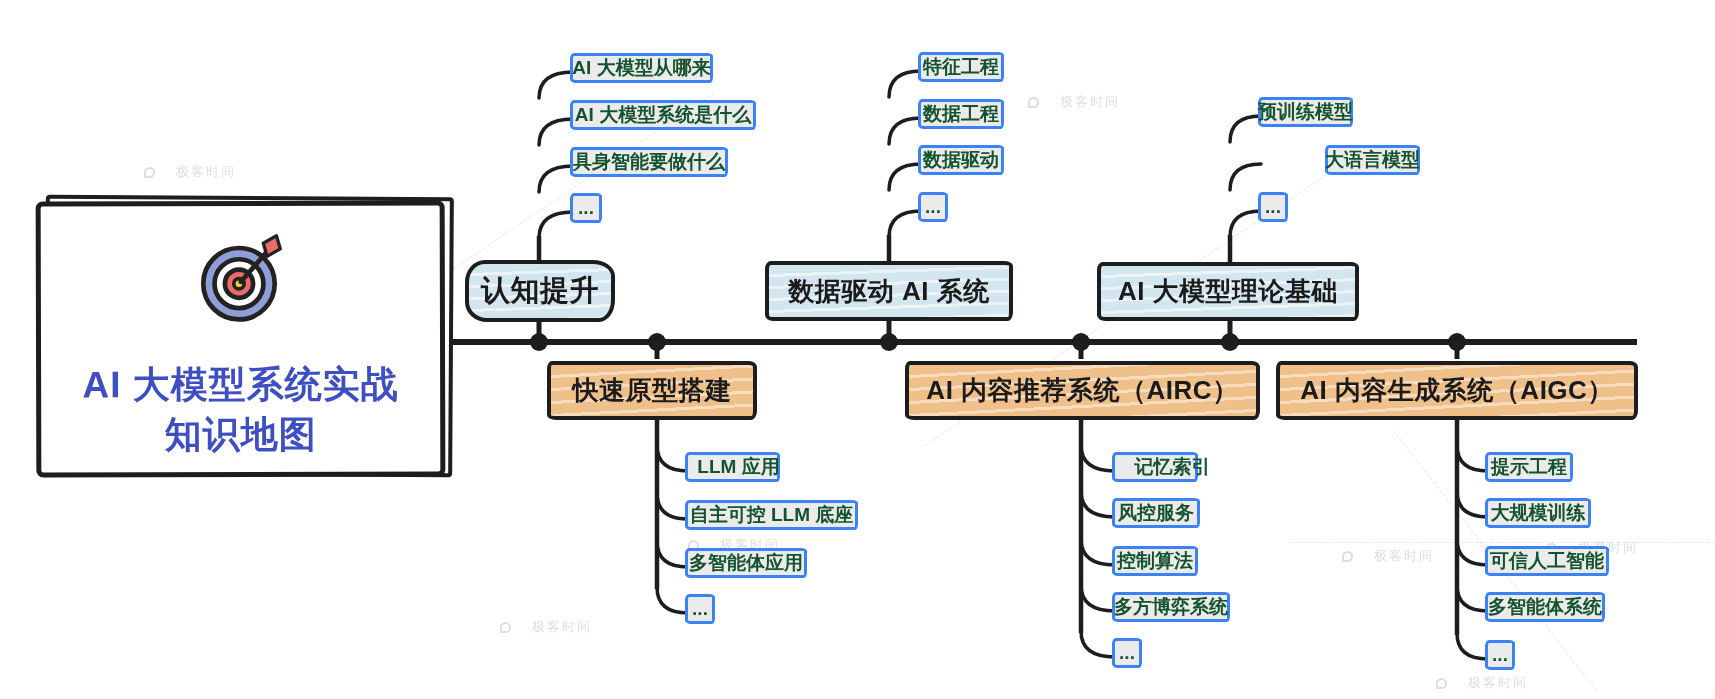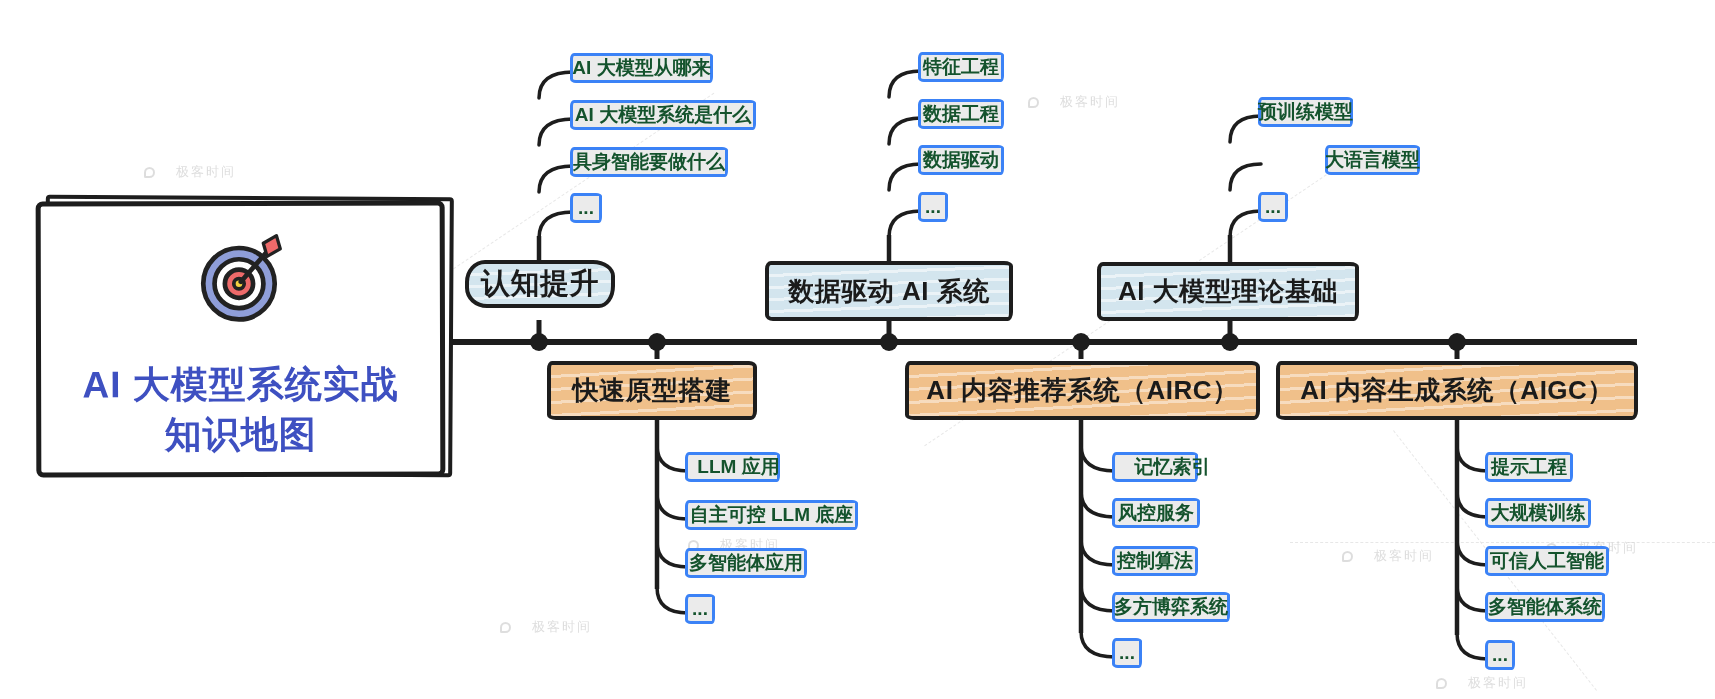--- a/index.html
+++ b/index.html
@@ -139,21 +139,21 @@
     <circle cx="48" cy="55" r="38" fill="#8f9ed9" stroke="#222" stroke-width="5"></circle>
     <circle cx="48" cy="55" r="26" fill="#ffffff" stroke="#222" stroke-width="5"></circle>
     <circle cx="48" cy="55" r="15" fill="#ee6a6a" stroke="#222" stroke-width="5"></circle>
     <circle cx="48" cy="55" r="5.5" fill="#f5d040" stroke="#222" stroke-width="4"></circle>
     <line x1="50" y1="53" x2="84" y2="14" stroke="#222" stroke-width="5" stroke-linecap="round"></line>
     <polygon points="74,12 88,4 92,18 78,26" fill="#ee6a6a" stroke="#222" stroke-width="3.5" stroke-linejoin="round"></polygon>
   </svg>
   <div class="root-title" style="top:157px">AI 大模型系统实战</div>
   <div class="root-title" style="top:207px">知识地图</div>
     </div>
-    <div class="branch top rounded" style="left: 465px; top: 260px; width: 150px; height: 48px;">认知提升</div>
+    <div class="branch top rounded" style="left: 465px; top: 260px; width: 150px; height: 62px;">认知提升</div>
     <div class="leaf" style="left: 570px; top: 53px; width: 143px;">AI 大模型从哪来</div>
     <div class="leaf" style="left: 570px; top: 100px; width: 186px;">AI 大模型系统是什么</div>
     <div class="leaf" style="left: 570px; top: 147px; width: 158px;">具身智能要做什么</div>
     <div class="leaf" style="left: 570px; top: 193px; width: 32px;">...</div>
     <div class="branch top" style="left: 765px; top: 261px; width: 248px; height: 60px;">数据驱动 AI 系统</div>
     <div class="leaf" style="left: 918px; top: 52px; width: 86px; text-align: center;">特征工程</div>
     <div class="leaf" style="left: 918px; top: 99px; width: 86px;">数据工程</div>
     <div class="leaf" style="left: 918px; top: 145px; width: 86px;">数据驱动</div>
     <div class="leaf" style="left: 918px; top: 192px; width: 30px;">...</div>
     <div class="branch top" style="left: 1097px; top: 262px; width: 262px; height: 59px;">AI 大模型理论基础</div>

